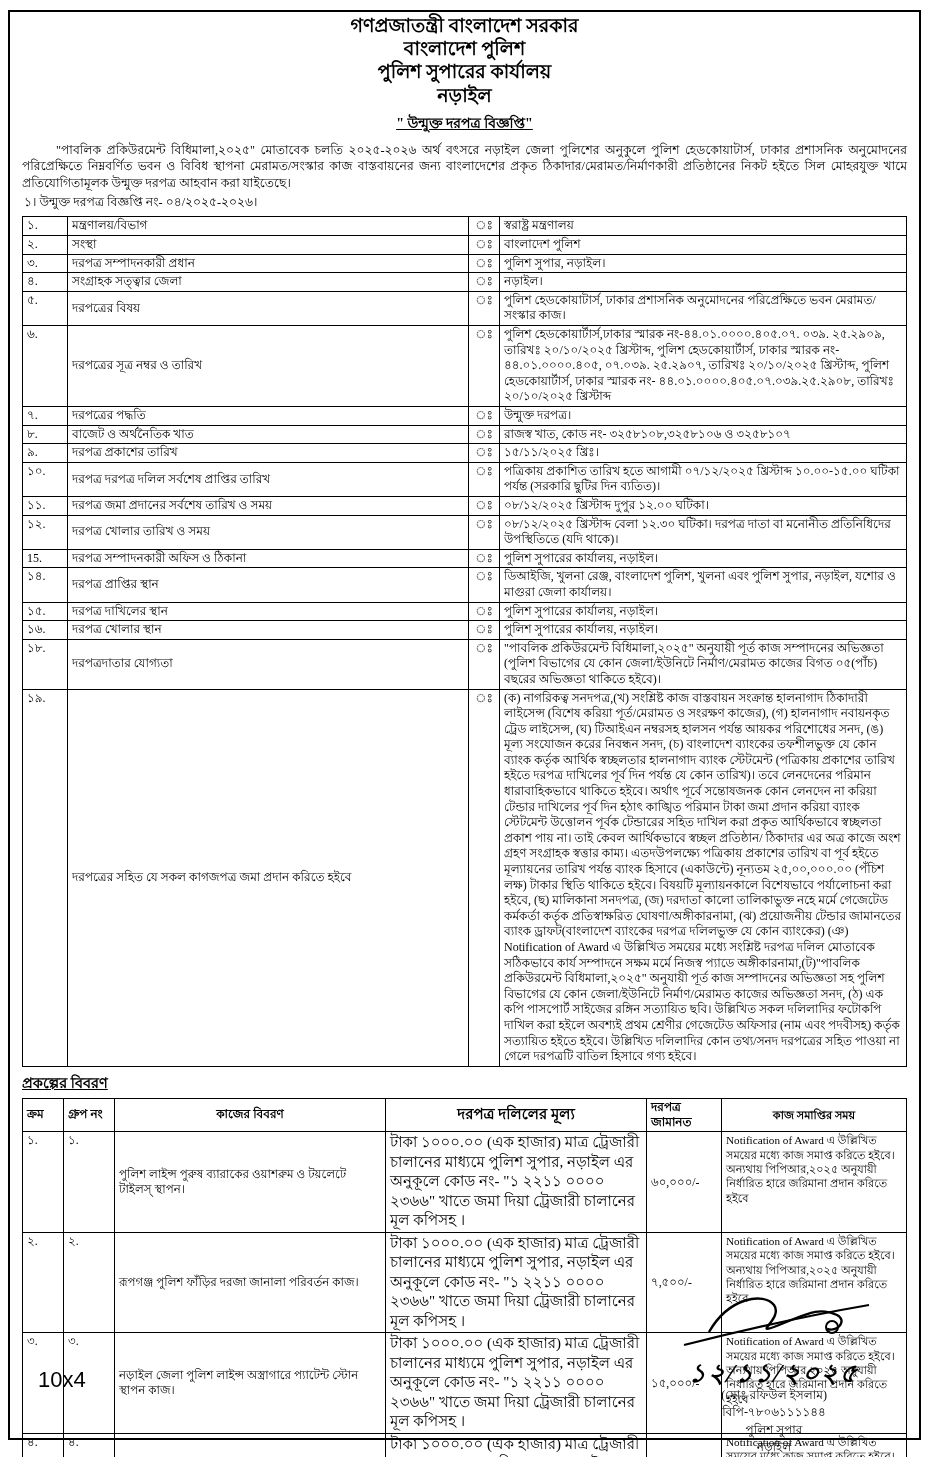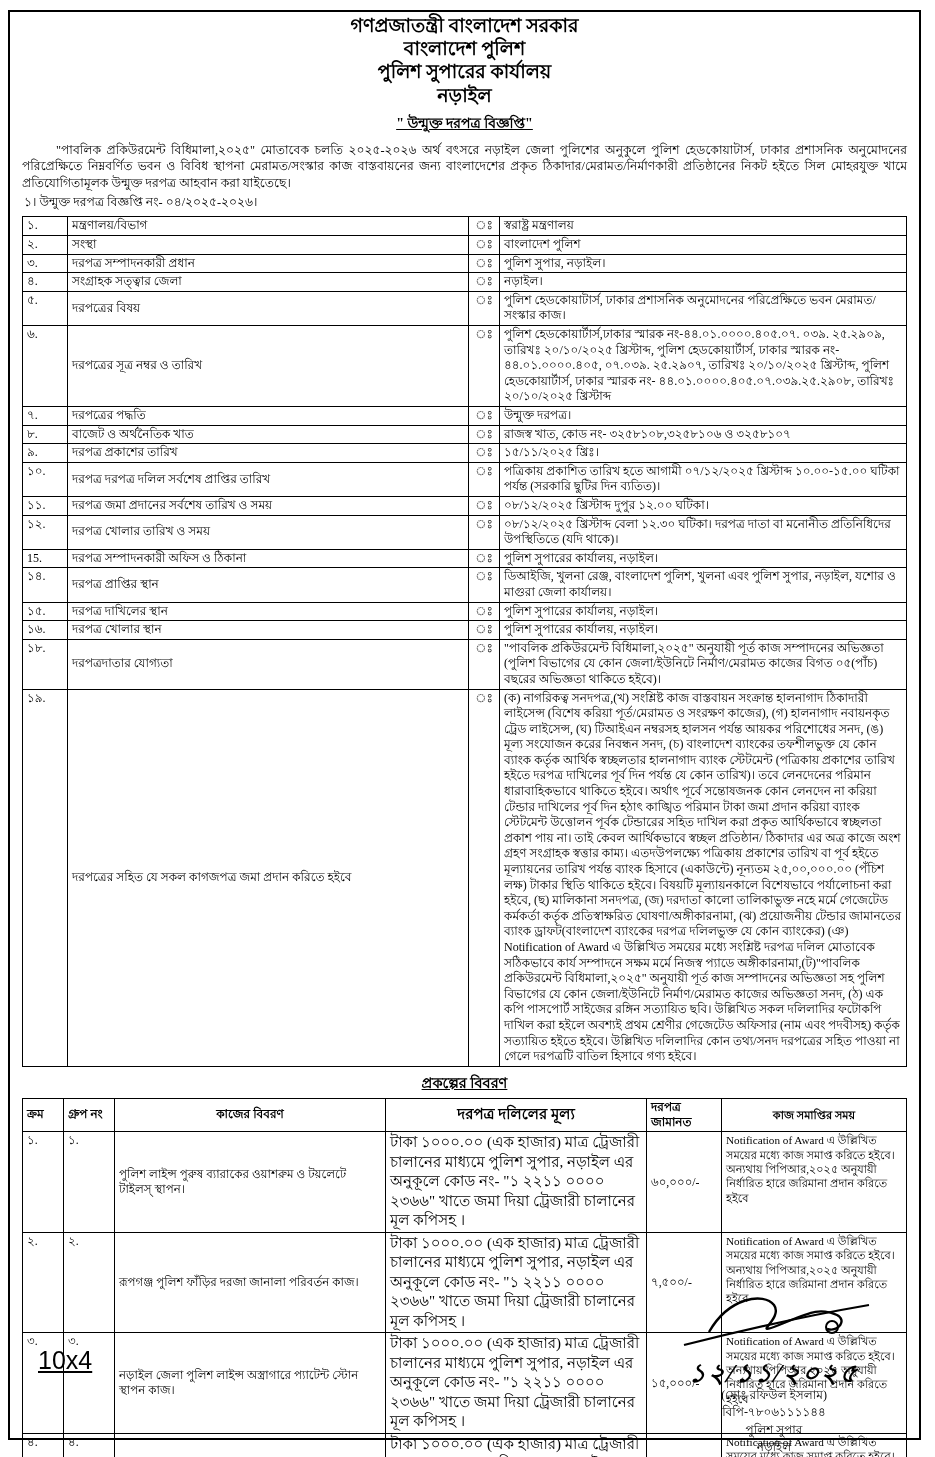--- a/index.html
+++ b/index.html
@@ -11,34 +11,34 @@
   .subtitle{display:inline-block;font-size:14px;font-weight:bold;text-decoration:underline;margin-top:5px;}
   .intro{font-size:12.3px;text-align:justify;line-height:1.35;margin:6px 0 2px 0;text-indent:34px;}
   .notice-no{font-size:12.3px;margin:2px 0 3px 2px;}
   table{border-collapse:collapse;width:100%;}
   td,th{border:1px solid #000;padding:1px 4px;vertical-align:top;}
   .info-table{font-size:12px;line-height:1.3;}
   .info-table .sl{width:36px;}
   .info-table .lbl{width:392px;}
   .info-table .sep{width:22px;text-align:center;}
   .info-table td.lbl{vertical-align:middle;}
-  .proj-title{font-size:14.5px;font-weight:bold;text-decoration:underline;text-align:center;margin:5px 0 2px 0;}
+  .proj-title{font-size:14.5px;font-weight:bold;text-decoration:underline;text-align:left;margin:5px 0 2px 0;}
   .proj-table{font-size:11.8px;line-height:1.28;}
   .proj-table th{font-weight:bold;text-align:center;vertical-align:middle;font-size:12px;}
   .proj-table .c-sl{width:32px;text-align:left;}
   .proj-table .c-gr{width:42px;text-align:left;font-family:Liberation Serif, serif;}
   .proj-table .c-desc{width:262px;}
   .proj-table .c-price{width:252px;font-size:15px;line-height:1.3;}
   .proj-table .c-dep{width:66px;text-align:left;vertical-align:middle;}
   .proj-table .c-time{font-size:11.2px;}
   .proj-table td.c-desc{vertical-align:middle;}
   .sig-block{position:absolute;right:30px;top:1275px;width:230px;text-align:center;}
   .sig-date{font-size:26px;font-weight:bold;font-style:italic;transform:skewX(-8deg);letter-spacing:2px;line-height:1;}
   .sig-line{font-size:12px;line-height:1.45;}
-  .footer-mark{position:absolute;left:28px;bottom:63px;font-size:25px;font-family:"Liberation Sans","DejaVu Sans",sans-serif;text-decoration:underline;}
+  .footer-mark{position:absolute;left:28px;bottom:45px;font-size:22px;font-family:"Liberation Sans","DejaVu Sans",sans-serif;}
 </style>
 </head>
 <body>
 
 <div class="page">
   <div class="frame">
 
     <div class="center">
       <div class="hdr-line">গণপ্রজাতন্ত্রী বাংলাদেশ সরকার</div>
       <div class="hdr-line">বাংলাদেশ পুলিশ</div>

